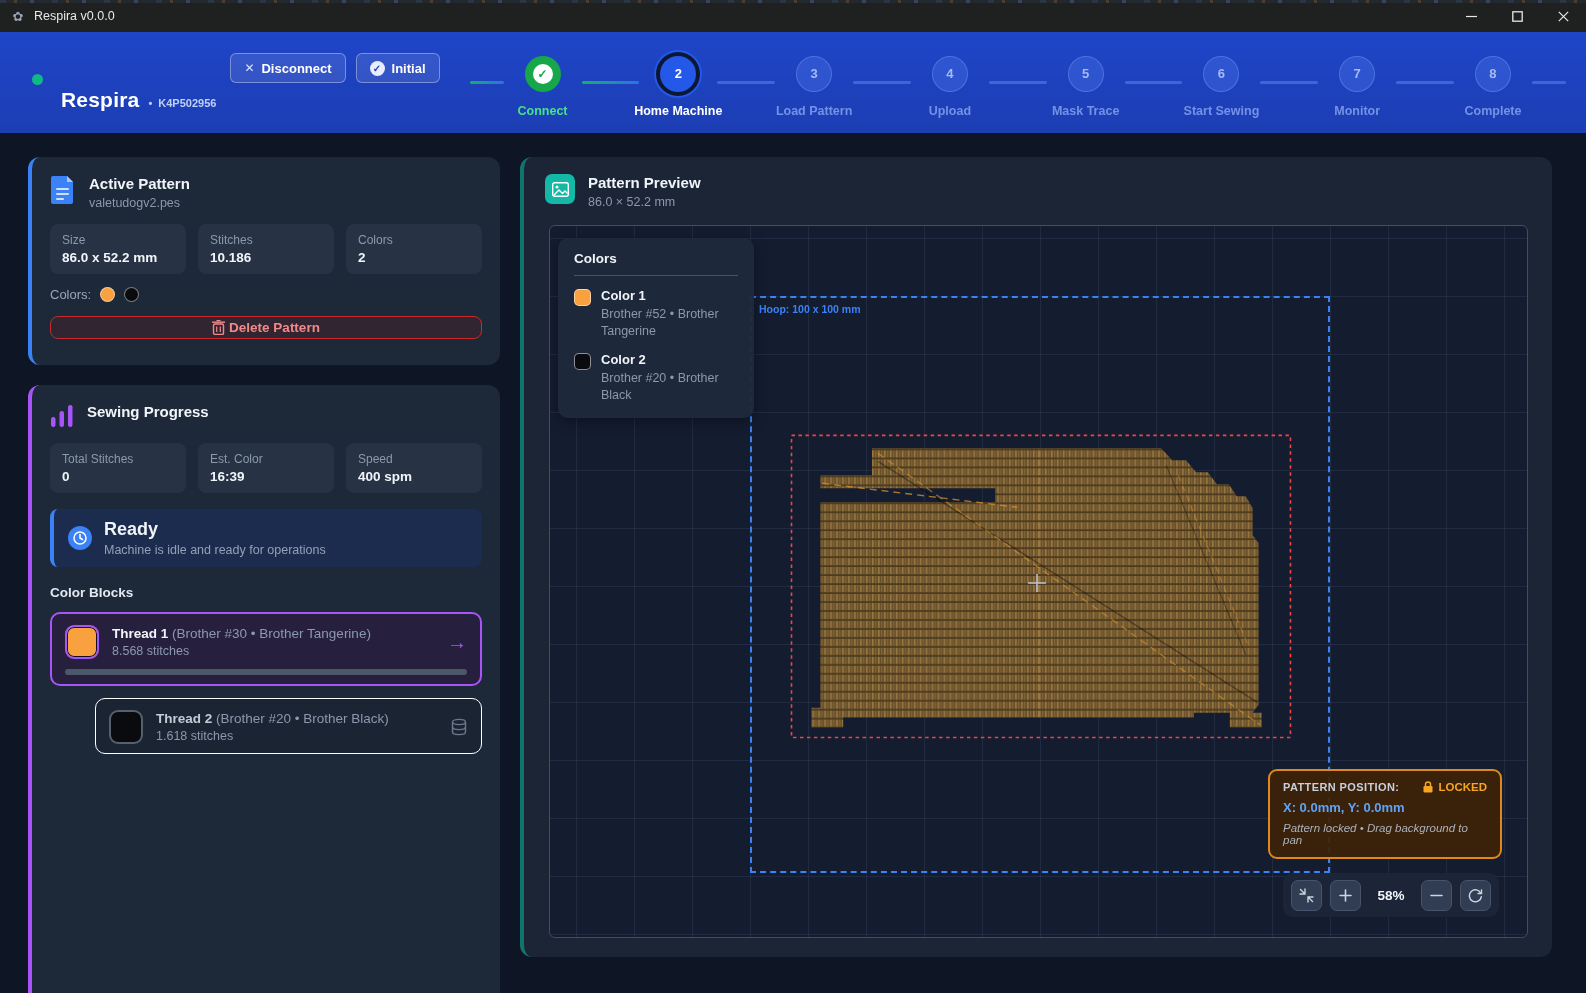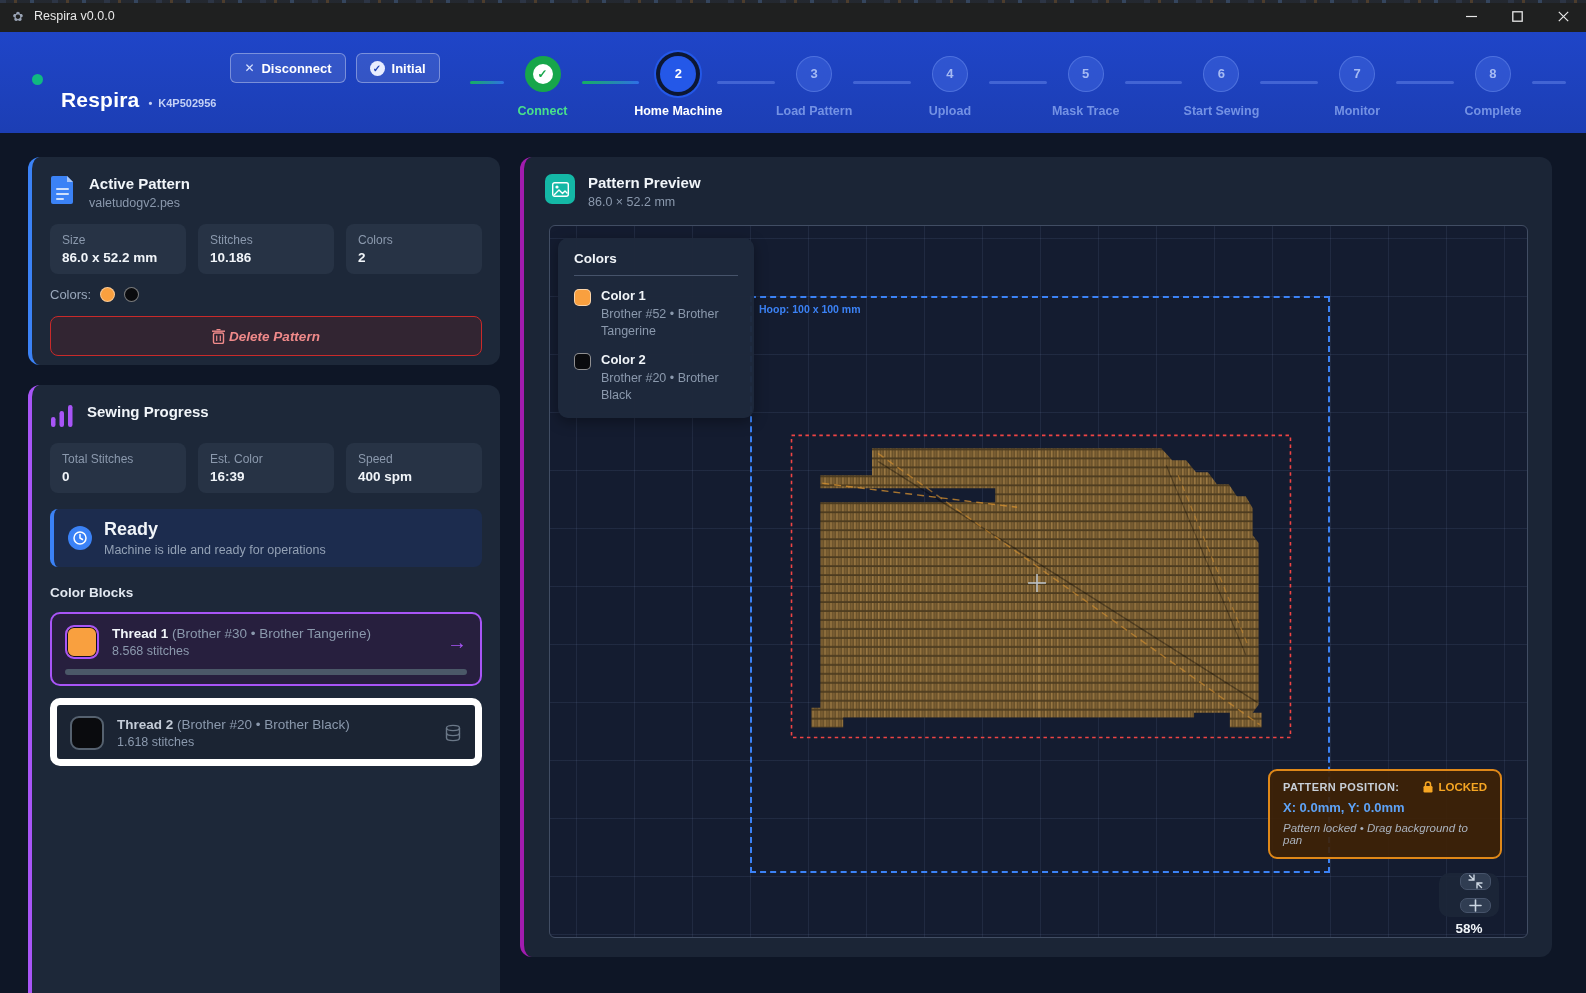--- a/index.html
+++ b/index.html
@@ -55,48 +55,48 @@
   .card-head .texts { display:flex; flex-direction:column; gap:4px; }
   .card-title { color:#f1f5f9; font-size:15px; font-weight:bold; }
   .card-sub { color:#8b99ad; font-size:12.5px; }
   .stat-row { display:flex; gap:12px; margin-top:14px; }
   .stat-box { flex:1; background:#273345; border-radius:8px; padding:9px 12px; }
   .stat-label { color:#8b99ad; font-size:12px; }
   .stat-value { color:#f1f5f9; font-size:13.5px; font-weight:bold; margin-top:3px; }
   .colors-row { display:flex; align-items:center; gap:9px; margin-top:13px; }
   .colors-row-label { color:#9aa8bc; font-size:13px; }
   .swatch-dot { width:15px; height:15px; border-radius:50%; border:1px solid rgba(255,255,255,.45); }
-  .delete-btn { margin-top:14px; width:100%; height:40px; border-radius:8px; border:1px solid #c92a2a; background:rgba(127,29,29,.22); color:#f08a8a; font-size:13.5px; font-weight:bold; display:flex; align-items:center; justify-content:center; gap:4px; cursor:pointer;font-style:italic; }
+  .delete-btn { margin-top:14px; width:100%; height:23px; border-radius:8px; border:1px solid #c92a2a; background:rgba(127,29,29,.22); color:#f08a8a; font-size:13.5px; font-weight:bold; display:flex; align-items:center; justify-content:center; gap:4px; cursor:pointer; }
 
   .ready-banner { margin-top:16px; background:#1c2c4e; border-left:4px solid #3b82f6; border-radius:8px; padding:10px 14px; display:flex; align-items:center; gap:12px; }
   .clock-badge { width:24px; height:24px; border-radius:50%; background:#3b82f6; display:flex; align-items:center; justify-content:center; flex:0 0 auto; }
   .ready-title { color:#f1f5f9; font-size:18px; font-weight:bold; }
   .ready-desc { color:#93a1b5; font-size:12.5px; margin-top:3px; }
   .section-label { color:#e2e8f0; font-size:13.5px; font-weight:bold; margin-top:18px; }
 
   .thread-card { border-radius:10px; padding:11px 13px 9px 13px; margin-top:12px; }
   .thread-card.active-thread { border:2px solid #a855f7; background:#271f3e; }
-  .thread-card.idle-thread { border:7px solid #ffffff; background:#1b2433; }
+  .thread-card.idle-thread { border:1px solid #ffffff; background:#1b2433;margin-left:45px; }
   .thread-main { display:flex; align-items:center; gap:13px; }
   .thread-swatch { width:34px; height:34px; border-radius:9px; flex:0 0 auto; }
   .active-thread .thread-swatch { border:2px solid #a855f7; box-shadow:0 0 0 1px #120d20 inset; }
   .idle-thread .thread-swatch { border:2px solid #55616f; }
   .thread-texts { flex:1; }
   .thread-name { font-size:13.5px; }
   .active-thread .thread-name b { color:#f1f5f9; }
   .idle-thread .thread-name b { color:#c4ccd8; }
   .thread-detail { color:#8b99ad; font-weight:normal; }
   .thread-stitches { color:#8b99ad; font-size:12.5px; margin-top:3px; }
   .thread-arrow { color:#a855f7; font-size:20px; flex:0 0 auto; }
   .thread-track { margin-top:10px; height:6px; border-radius:3px; background:#4b5868; overflow:hidden; }
   .thread-track .fill { height:100%; width:0%; background:#a855f7; }
   .layers-icon { color:#6b7888; }
 
   
-  .preview-panel { position:absolute; left:520px; top:157px; width:1032px; height:800px; background:#1b2536; border-radius:12px; border-left:4px solid #a21caf; }
+  .preview-panel { position:absolute; left:520px; top:157px; width:1032px; height:800px; background:#1b2536; border-radius:12px; border-left:4px solid #0f766e; }
   .preview-head { display:flex; align-items:flex-start; gap:13px; padding:17px 0 0 21px; }
   .preview-icon-badge { width:30px; height:30px; border-radius:7px; background:#14b8a6; display:flex; align-items:center; justify-content:center; }
   .canvas { position:absolute; left:25px; right:24px; top:68px; bottom:19px; background:#141c30; border:1px solid #414d63; border-radius:6px; overflow:hidden;
     background-image:linear-gradient(rgba(120,140,180,.13) 1px, transparent 1px), linear-gradient(90deg, rgba(120,140,180,.13) 1px, transparent 1px);
     background-size:58px 58px; background-position:26px 12px; }
   .hoop { position:absolute; left:200px; top:70px; width:580px; height:577px; border:2px dashed #3b82f6; }
   .hoop-label { position:absolute; left:7px; top:5px; color:#3b82f6; font-size:10.5px; font-weight:bold; white-space:nowrap; }
   .pattern-svg { position:absolute; inset:0; width:100%; height:100%; }
 
   .legend { position:absolute; left:8px; top:12px; width:196px; background:rgba(30,41,59,.96); border-radius:10px; padding:13px 16px 14px 16px; box-shadow:0 4px 14px rgba(0,0,0,.35); }
@@ -106,21 +106,21 @@
   .legend-name { color:#f1f5f9; font-size:13px; font-weight:bold; }
   .legend-desc { color:#8b99ad; font-size:12.5px; margin-top:3px; line-height:1.35; }
 
   .pos-panel { position:absolute; right:25px; bottom:78px; width:234px; background:rgba(62,34,6,.92); border:2px solid #e08818; border-radius:9px; padding:10px 13px 11px 13px; }
   .pos-row1 { display:flex; align-items:center; justify-content:space-between; }
   .pos-label { color:#c8d0da; font-size:11px; font-weight:bold; letter-spacing:.4px; }
   .pos-lock { display:flex; align-items:center; gap:5px; color:#f6a623; font-size:11.5px; font-weight:bold; }
   .pos-coords { color:#5ea3f7; font-size:13px; font-weight:bold; margin-top:7px; }
   .pos-hint { color:#aab2bd; font-size:11.5px; font-style:italic; margin-top:7px; }
 
-  .zoom-bar { position:absolute; right:28px; bottom:20px; height:44px; background:rgba(28,38,56,.92); border-radius:10px; display:flex; align-items:flex-end; gap:8px; padding:0 8px;flex-direction:column; }
+  .zoom-bar { position:absolute; right:28px; bottom:20px; height:44px; background:rgba(28,38,56,.92); border-radius:10px; display:flex; align-items:center; gap:8px; padding:0 8px; }
   .zoom-btn { width:31px; height:31px; border-radius:7px; background:#303d52; border:1px solid #46536a; display:flex; align-items:center; justify-content:center; color:#cbd5e1; font-size:17px; cursor:pointer; }
   .zoom-level { color:#f1f5f9; font-size:13.5px; font-weight:bold; width:44px; text-align:center; }
 
   svg { display:block; }
 </style>
 </head>
 <body>
 
 <div class="window">
 

